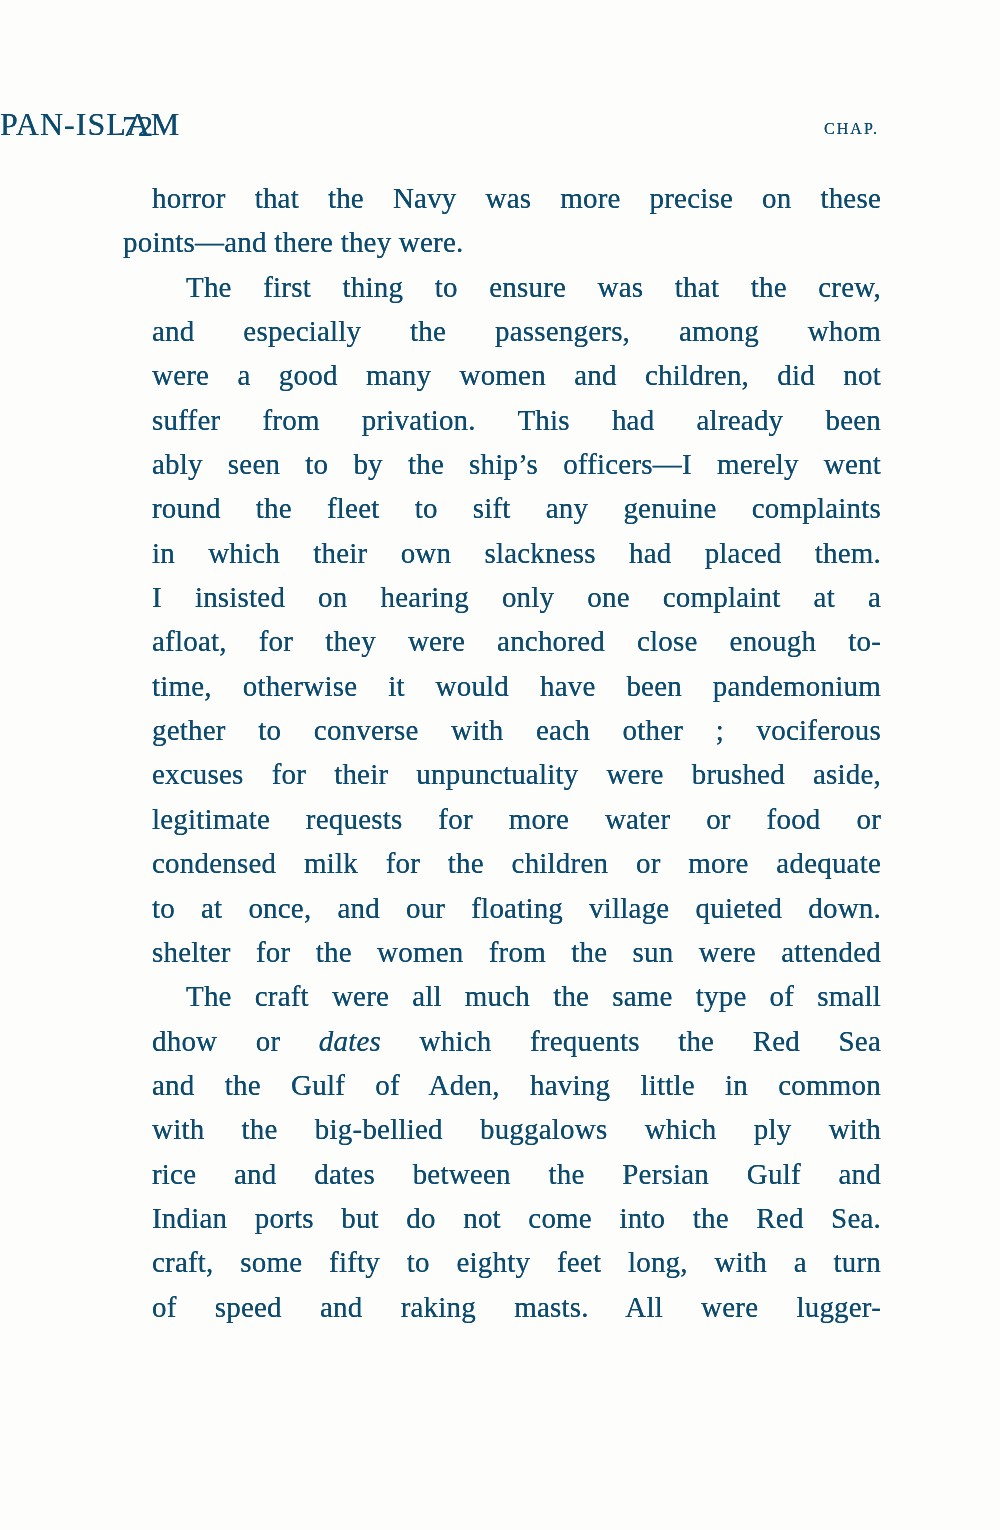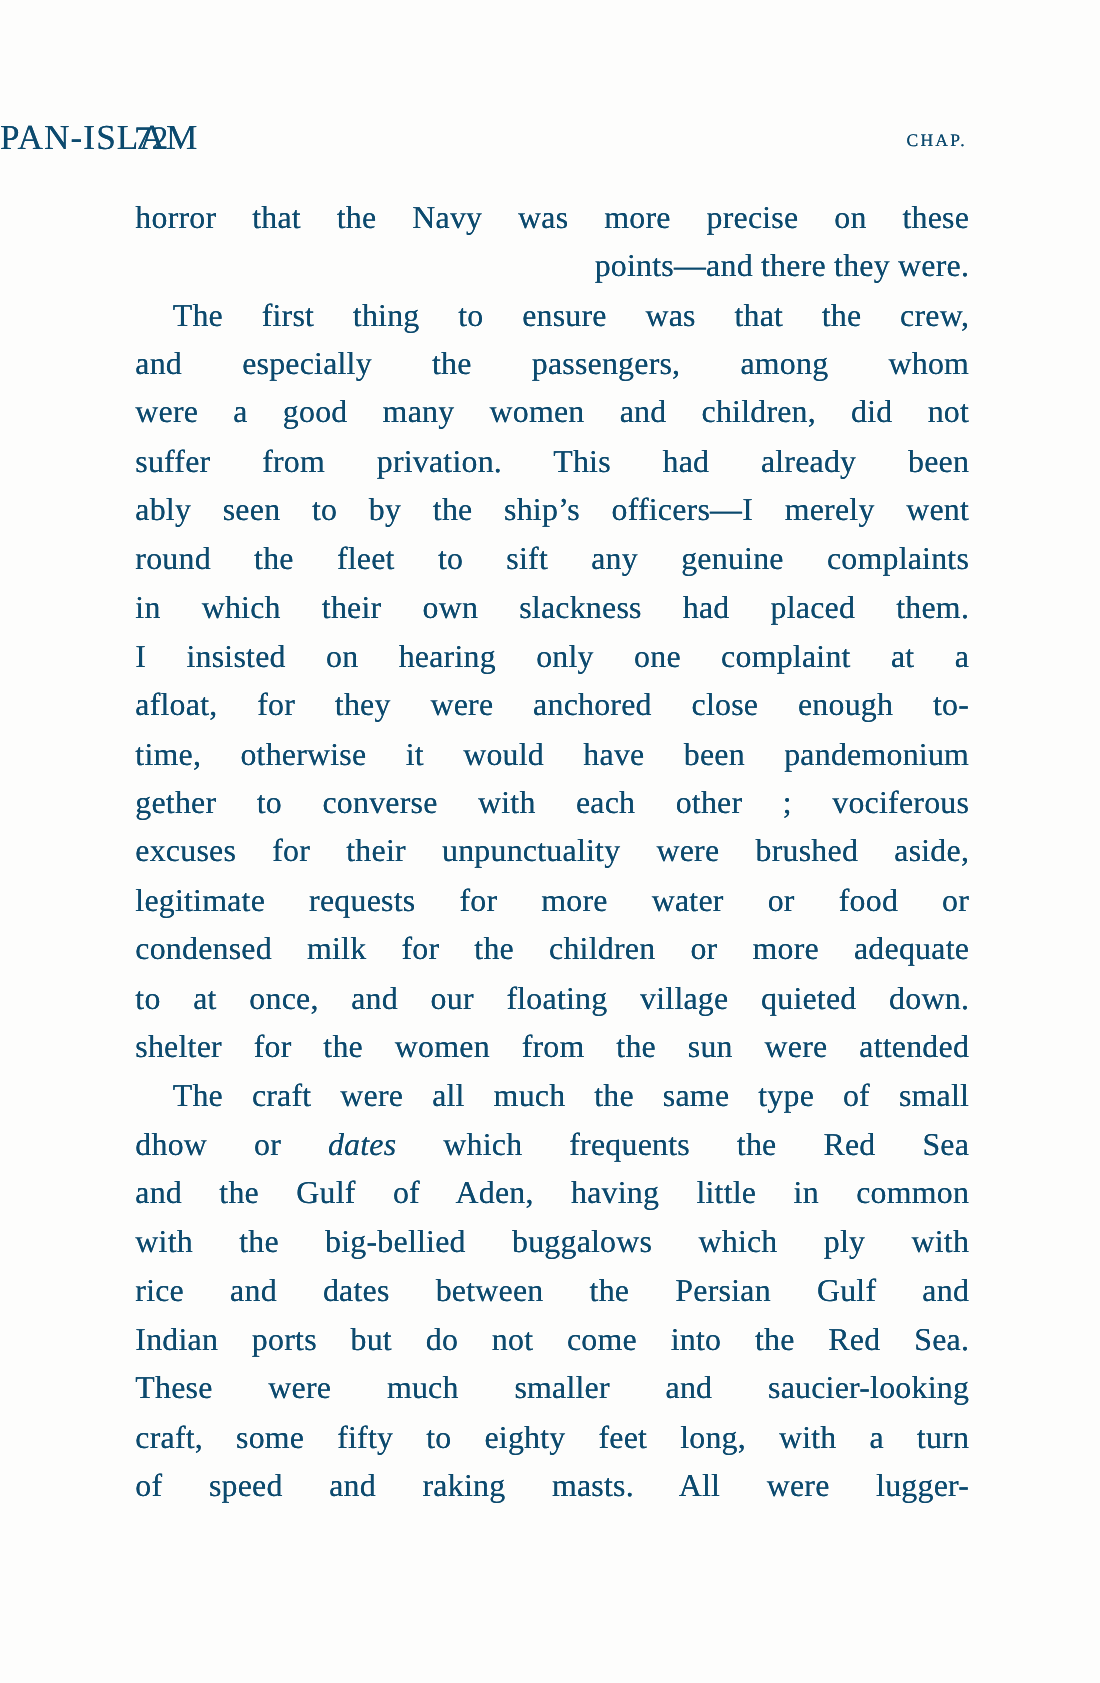--- a/index.html
+++ b/index.html
@@ -49,26 +49,27 @@
     left: 123px;
     top: 176px;
     width: 758px;
     font-size: 29px;
     letter-spacing: 0.2px;
     text-shadow: 0 0 0.4px currentColor;
   }
   .line {
     height: 44.35px;
     line-height: 44.35px;
-    text-align: right;
+    text-align: left;
     overflow: visible;
   }
   .line.just {
     text-align: justify;
     text-align-last: justify;
+    margin-left: 29px;
   }
   .line.indent {
     text-indent: 34px;
   }
   .line i {
     font-style: italic;
   }
 </style>
 </head>
 <body>
@@ -95,17 +96,16 @@
       <div class="line just"><span>legitimate requests for more water or food or</span></div>
       <div class="line just"><span>condensed milk for the children or more adequate</span></div>
       <div class="line just"><span>to at once, and our floating village quieted down.</span></div>
       <div class="line just"><span>shelter for the women from the sun were attended</span></div>
       <div class="line just indent"><span>The craft were all much the same type of small</span></div>
       <div class="line just"><span>dhow or </span><i>dates</i><span> which frequents the Red Sea</span></div>
       <div class="line just"><span>and the Gulf of Aden, having little in common</span></div>
       <div class="line just"><span>with the big-bellied buggalows which ply with</span></div>
       <div class="line just"><span>rice and dates between the Persian Gulf and</span></div>
       <div class="line just"><span>Indian ports but do not come into the Red Sea.</span></div>
-      <div class="line just"><span>These were much smaller and saucier-looking</span></div>
       <div class="line just"><span>craft, some fifty to eighty feet long, with a turn</span></div>
       <div class="line just"><span>of speed and raking masts.  All were lugger-</span></div>
     </div>
 </div>
 
 </body></html>

